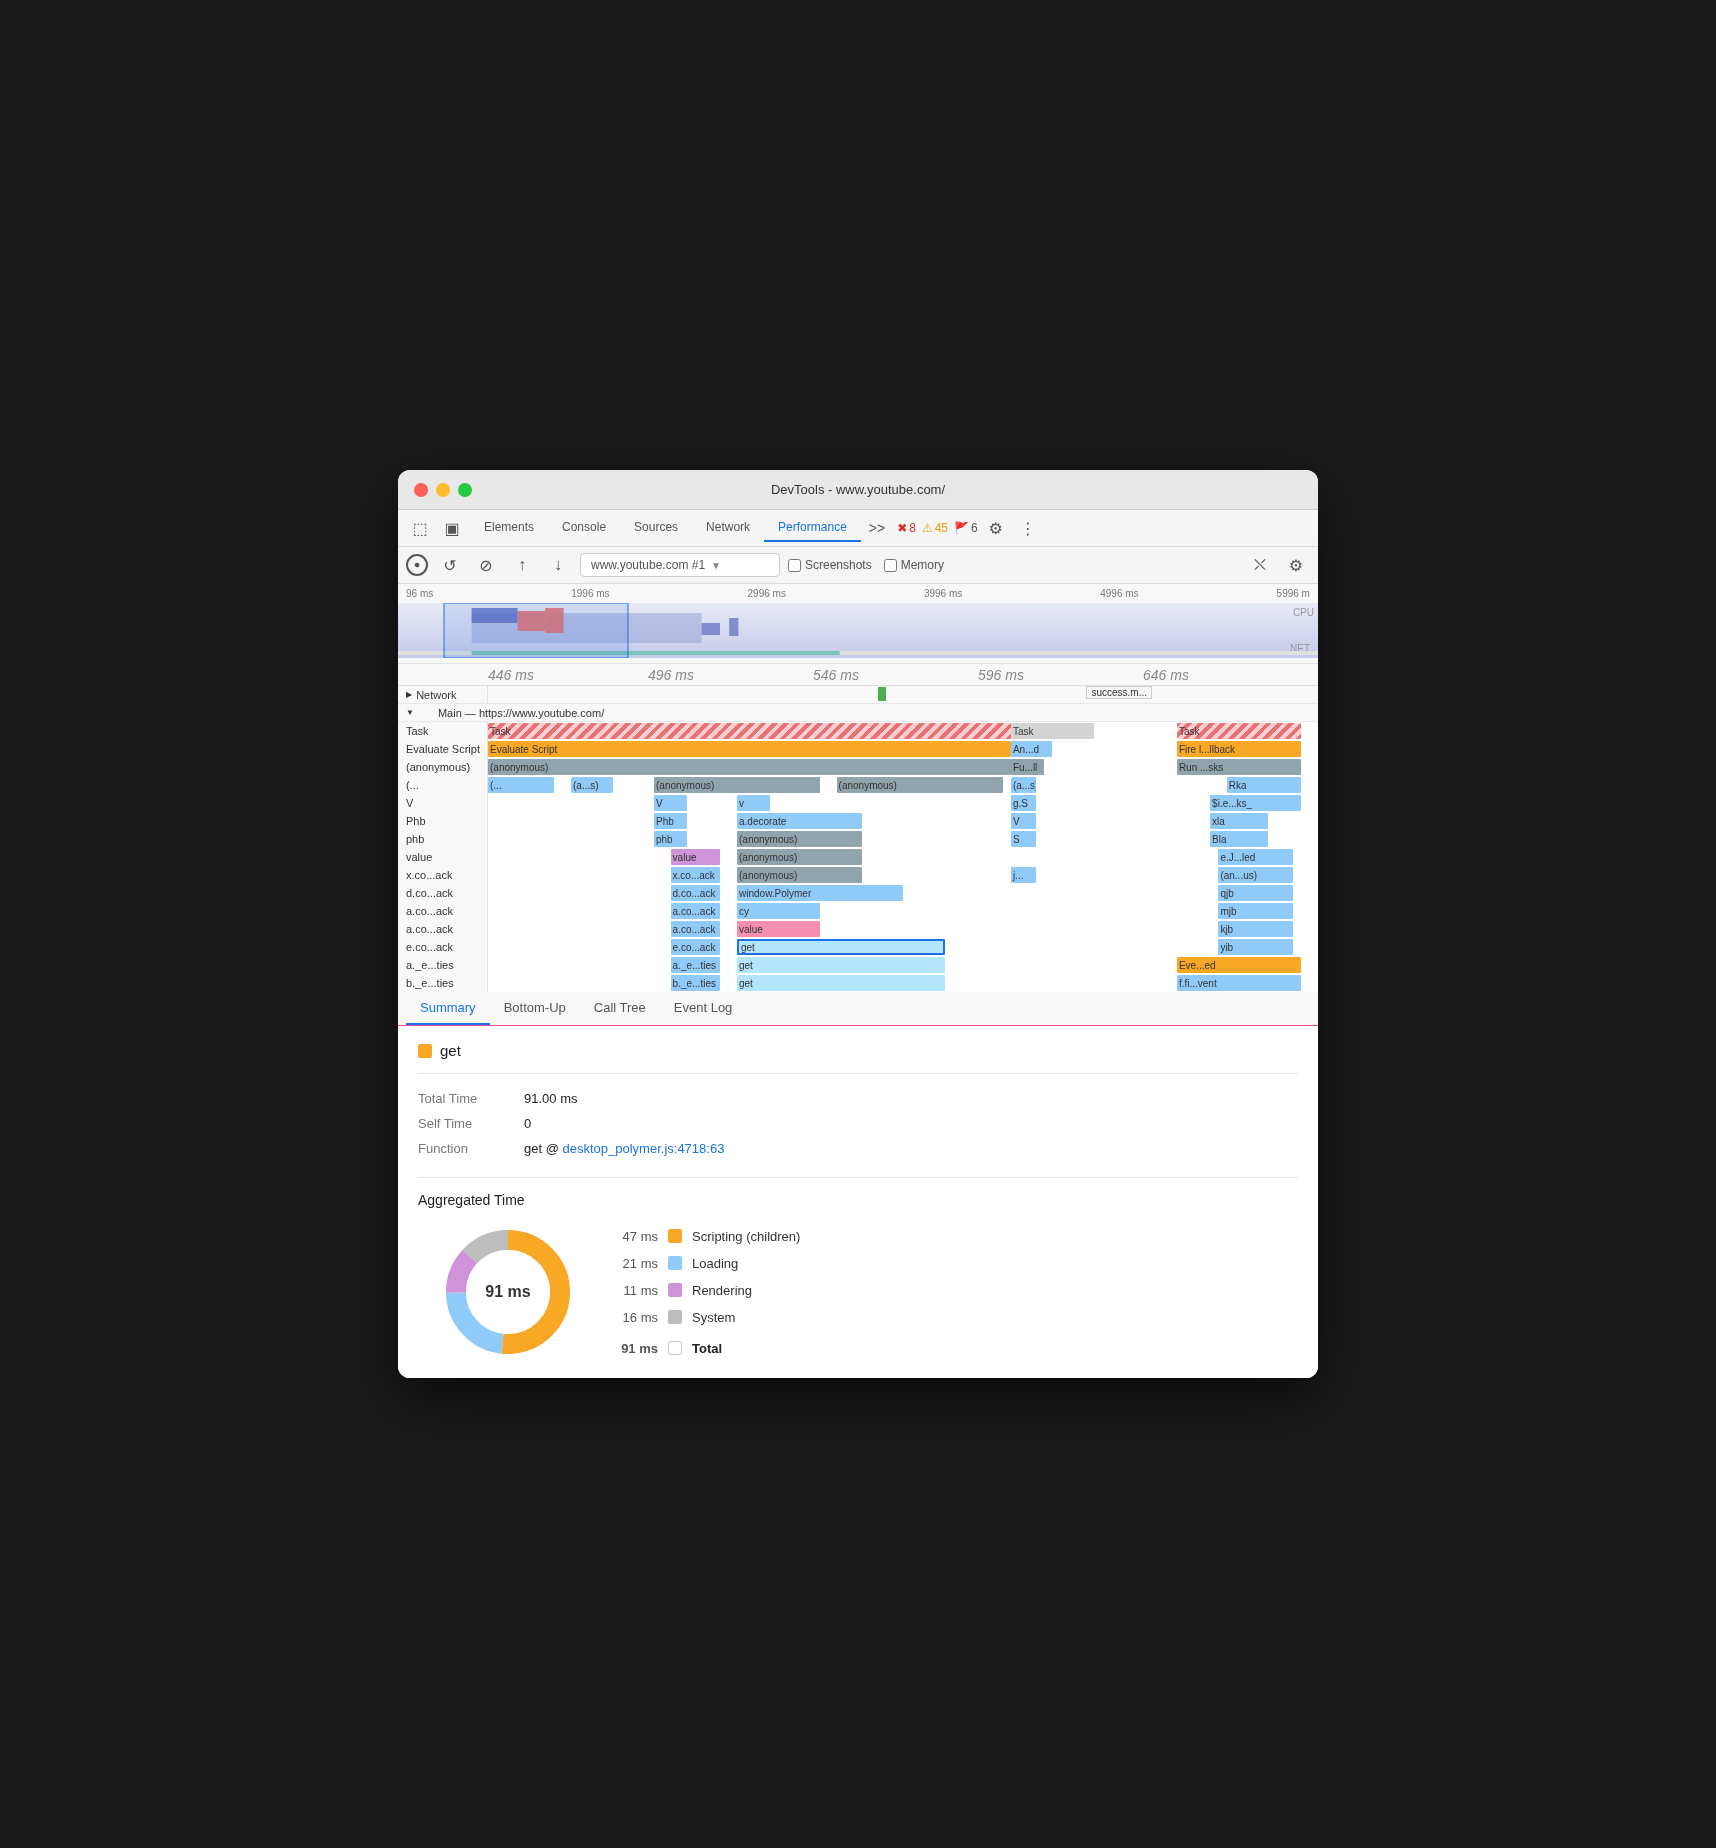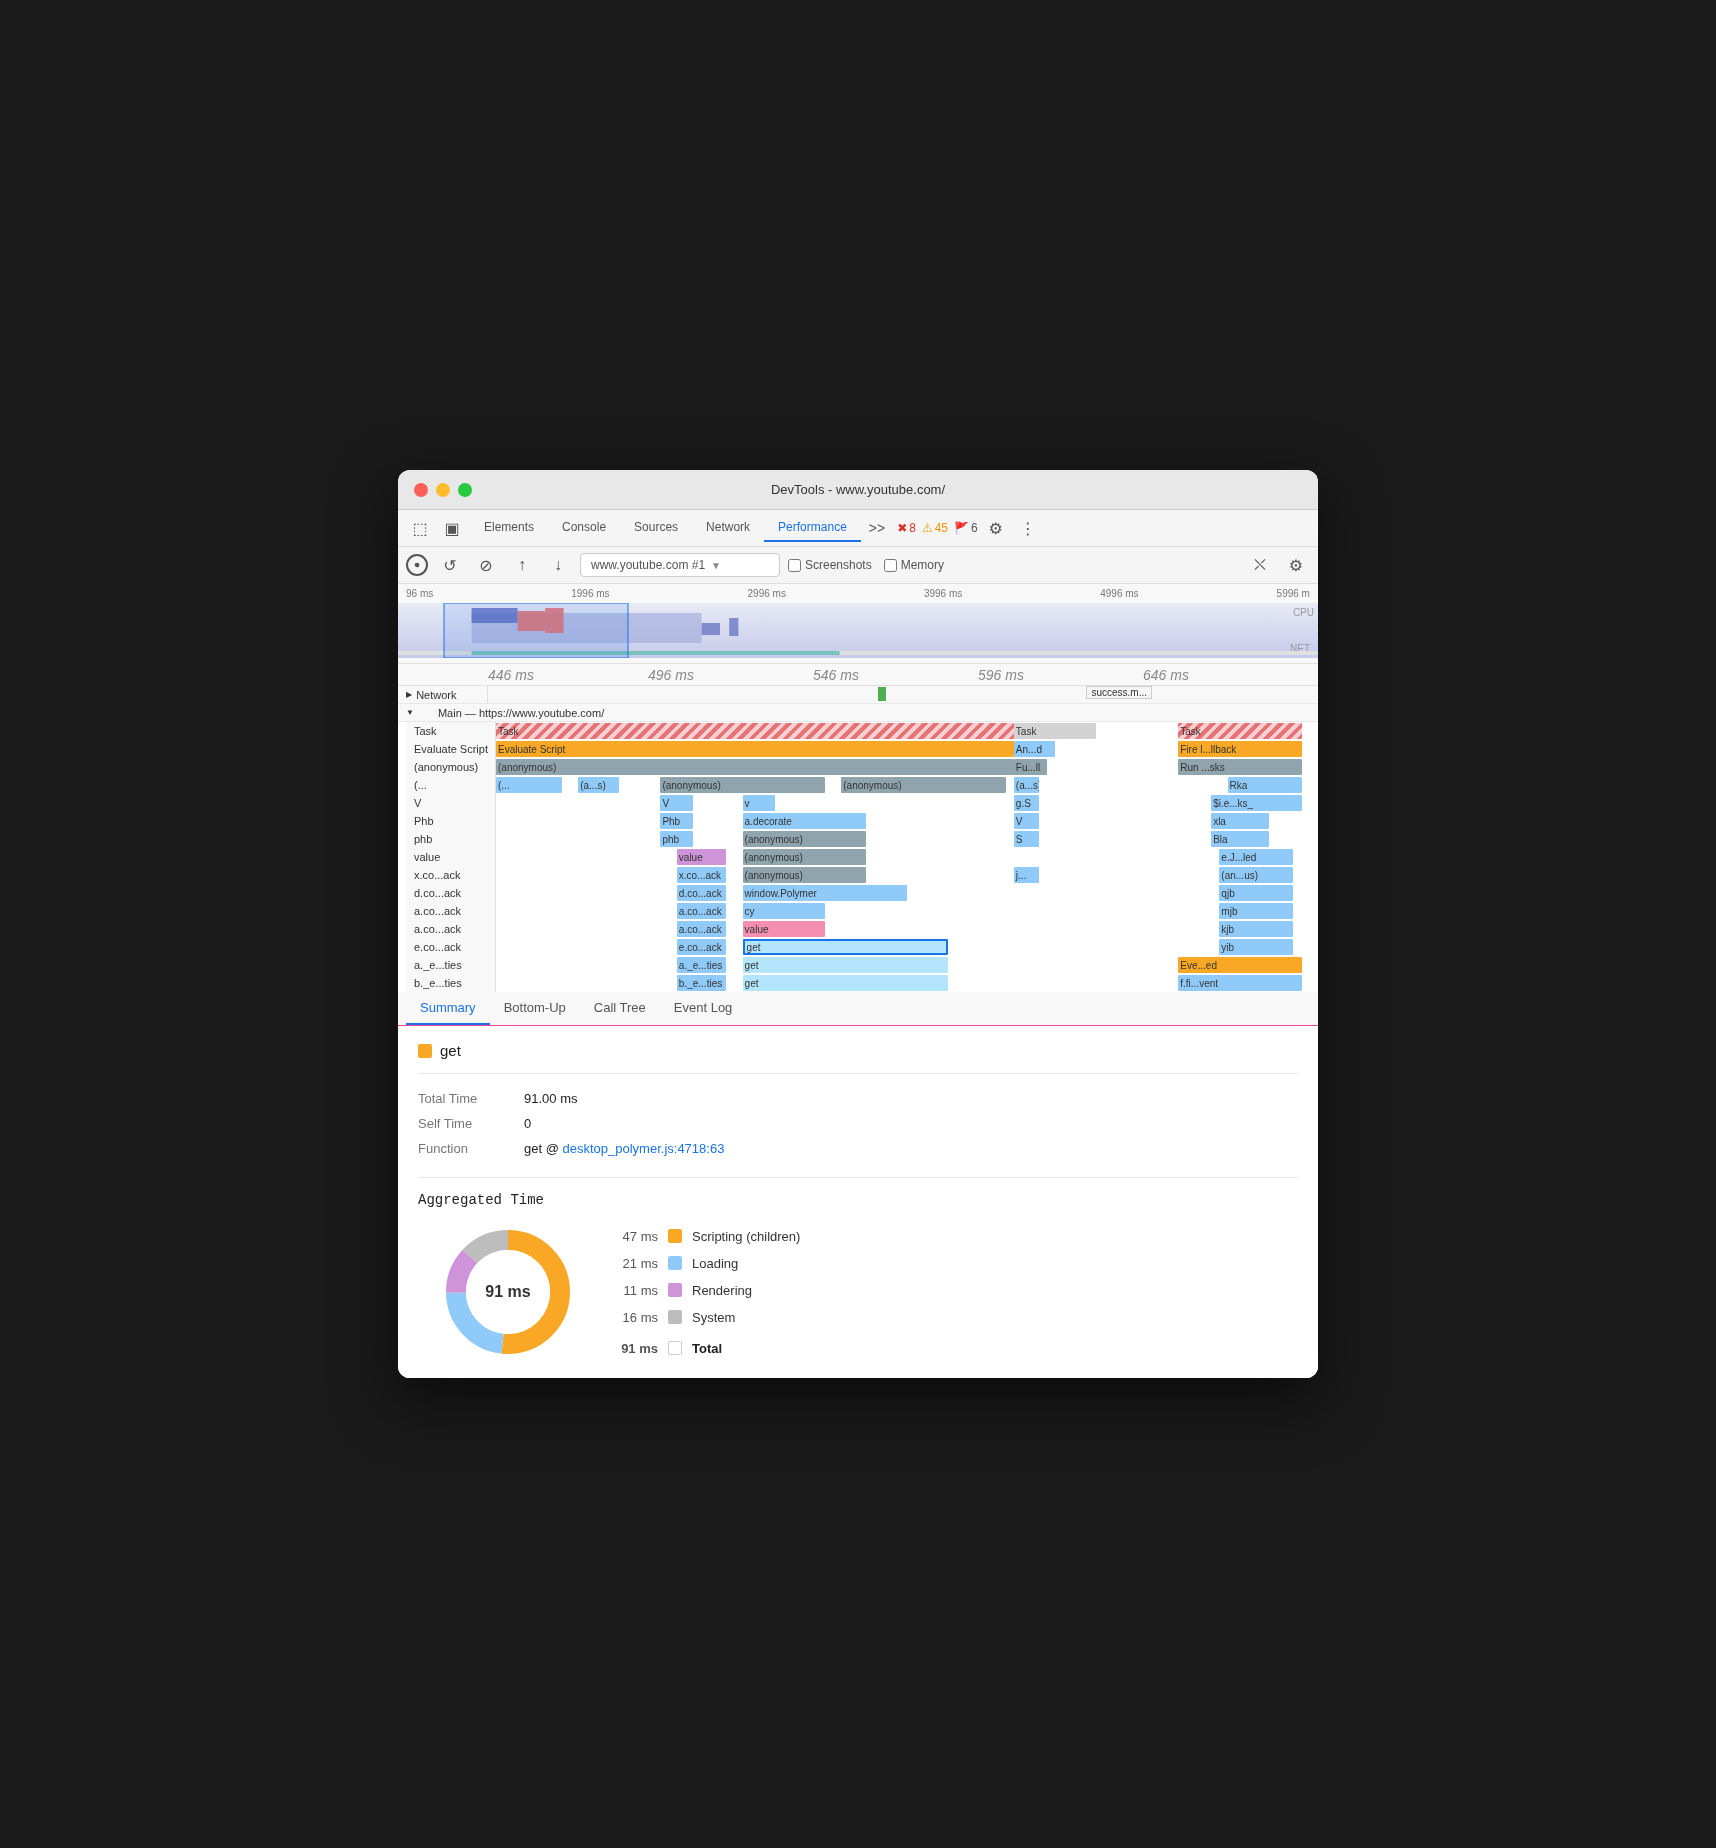--- a/index.html
+++ b/index.html
@@ -178,21 +178,20 @@
       background: #fff;
       position: relative;
       overflow: hidden;
     }
     .flame-row {
       display: flex;
       align-items: center;
       height: 18px;
       font-size: 11px;
       position: relative;
-      margin-left: 8px;
     }
     .flame-label {
       width: 90px;
       min-width: 90px;
       font-size: 11px;
       color: #333;
       padding-left: 8px;
       display: flex;
       align-items: center;
       gap: 4px;
@@ -307,21 +306,20 @@
     .aggregated-section {
       border-top: 1px solid #e8e8e8;
       margin-top: 16px;
       padding-top: 14px;
     }
     .aggregated-title {
       font-size: 14px;
       font-weight: 500;
       color: #222;
       margin-bottom: 14px;
-      font-family: Liberation Mono, monospace;
     }
     .chart-and-legend {
       display: flex;
       align-items: center;
       gap: 40px;
       padding-left: 20px;
     }
     
     .donut-container {
       position: relative;

